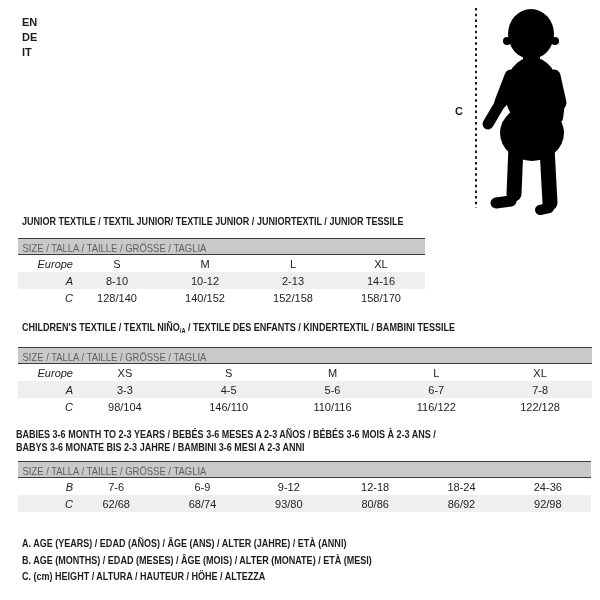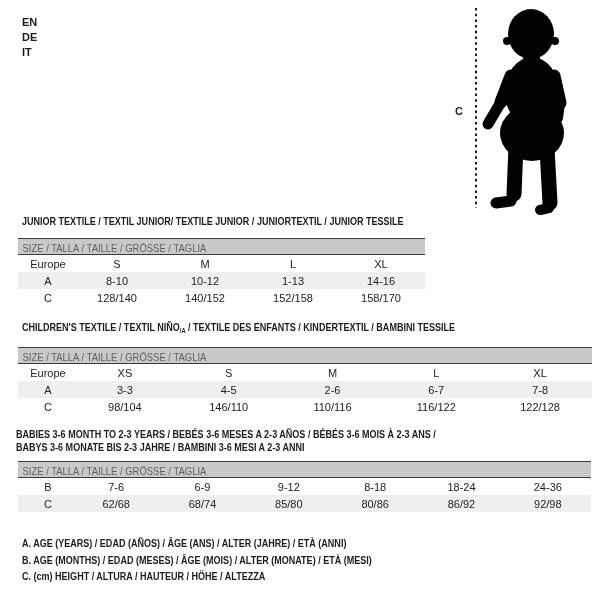--- a/index.html
+++ b/index.html
@@ -21,21 +21,21 @@
     transform:scaleX(0.82);transform-origin:0 50%;line-height:13px;}
   .sub{font-size:7px;vertical-align:-2px;}
   
   .tbl{left:18px;}
   .band{height:17px;background:#c9c9c9;border-top:1px solid #3c3c3c;border-bottom:1px solid #3c3c3c;
     box-sizing:border-box;display:flex;align-items:flex-end;}
   .band-text{font-size:10.5px;color:#5f5f5f;padding-left:5px;white-space:nowrap;
     transform:scaleX(0.9);transform-origin:0 50%;}
   .t-row{height:17px;display:flex;align-items:center;font-size:11px;color:#222;}
   .t-row.stripe{background:#efefef;}
-  .c0{width:55px;padding-left:5px;box-sizing:border-box;text-align:center;}
+  .c0{width:55px;padding-left:5px;box-sizing:border-box;text-align:right;font-style:italic;}
   .cell{flex:1;text-align:center;}
   
   .notes{left:22px;top:535px;}
   .note-line{font-size:11px;font-weight:bold;line-height:16.5px;white-space:nowrap;
     transform:scaleX(0.82);transform-origin:0 50%;}
 </style>
 </head>
 <body>
 
 <div class="abs lang-list">
@@ -80,21 +80,21 @@
     <span class="c0">Europe</span>
     <span class="cell">S</span>
     <span class="cell">M</span>
     <span class="cell">L</span>
     <span class="cell">XL</span>
   </div>
   <div class="t-row stripe">
     <span class="c0">A</span>
     <span class="cell">8-10</span>
     <span class="cell">10-12</span>
-    <span class="cell">1-13</span>
+    <span class="cell">2-13</span>
     <span class="cell">14-16</span>
   </div>
   <div class="t-row">
     <span class="c0">C</span>
     <span class="cell">128/140</span>
     <span class="cell">140/152</span>
     <span class="cell">152/158</span>
     <span class="cell">158/170</span>
   </div>
 </div>
@@ -111,21 +111,21 @@
     <span class="cell">XS</span>
     <span class="cell">S</span>
     <span class="cell">M</span>
     <span class="cell">L</span>
     <span class="cell">XL</span>
   </div>
   <div class="t-row stripe">
     <span class="c0">A</span>
     <span class="cell">3-3</span>
     <span class="cell">4-5</span>
-    <span class="cell">2-6</span>
+    <span class="cell">5-6</span>
     <span class="cell">6-7</span>
     <span class="cell">7-8</span>
   </div>
   <div class="t-row">
     <span class="c0">C</span>
     <span class="cell">98/104</span>
     <span class="cell">146/110</span>
     <span class="cell">110/116</span>
     <span class="cell">116/122</span>
     <span class="cell">122/128</span>
@@ -138,29 +138,29 @@
 </div>
 <div class="abs tbl" style="top:461px;width:573px;">
   <div class="band">
     <span class="band-text">SIZE / TALLA / TAILLE / GRÖSSE / TAGLIA</span>
   </div>
   <div class="t-row">
     <span class="c0">B</span>
     <span class="cell">7-6</span>
     <span class="cell">6-9</span>
     <span class="cell">9-12</span>
-    <span class="cell">8-18</span>
+    <span class="cell">12-18</span>
     <span class="cell">18-24</span>
     <span class="cell">24-36</span>
   </div>
   <div class="t-row stripe">
     <span class="c0">C</span>
     <span class="cell">62/68</span>
     <span class="cell">68/74</span>
-    <span class="cell">85/80</span>
+    <span class="cell">93/80</span>
     <span class="cell">80/86</span>
     <span class="cell">86/92</span>
     <span class="cell">92/98</span>
   </div>
 </div>
 
 <div class="abs notes">
   <div class="note-line">A. AGE (YEARS) / EDAD (AÑOS) / ÂGE (ANS) / ALTER (JAHRE) / ETÀ (ANNI)</div>
   <div class="note-line">B. AGE (MONTHS) / EDAD (MESES) / ÂGE (MOIS) / ALTER (MONATE) / ETÀ (MESI)</div>
   <div class="note-line">C. (cm) HEIGHT / ALTURA / HAUTEUR / HÖHE / ALTEZZA</div>

